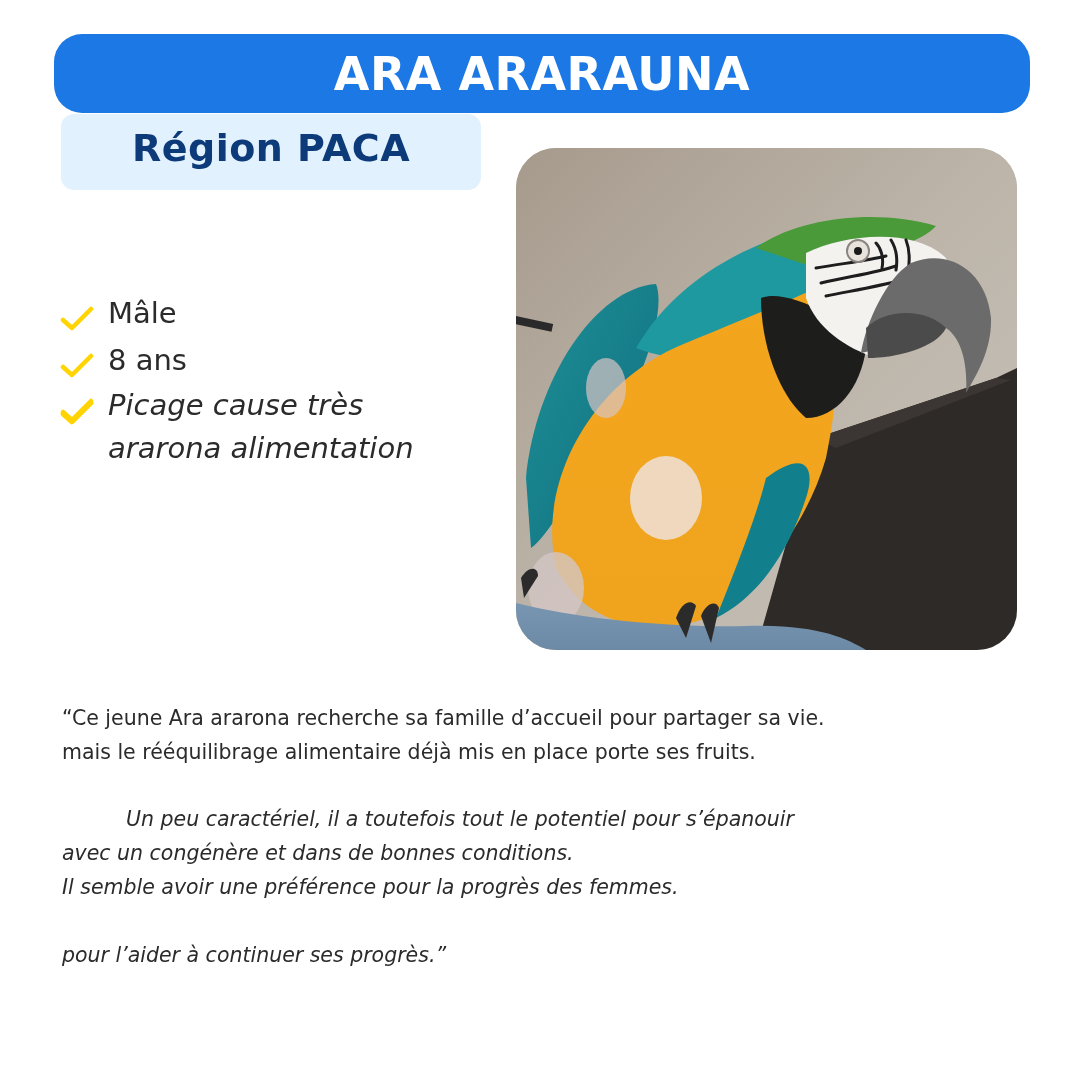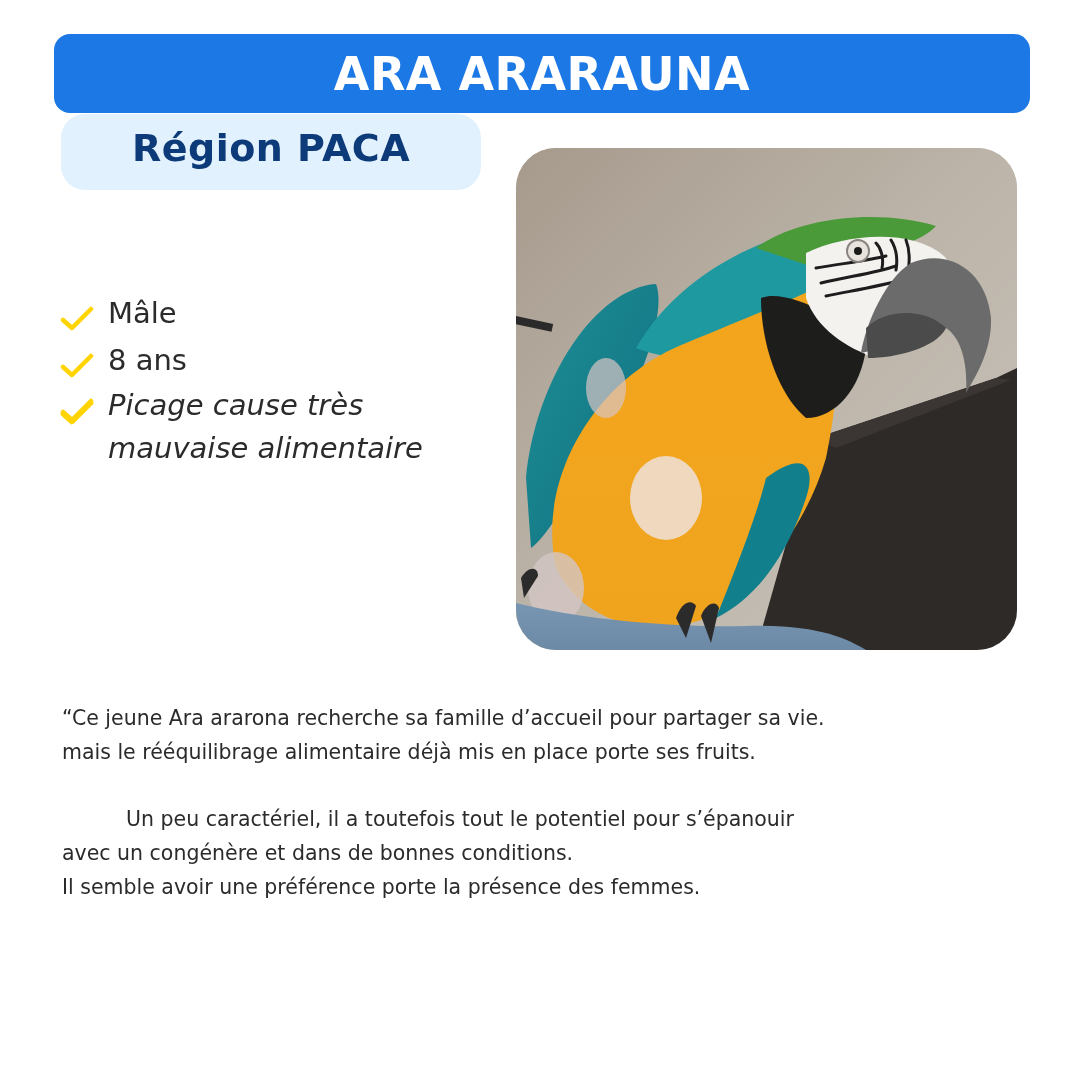--- a/index.html
+++ b/index.html
@@ -1,31 +1,31 @@
 <!DOCTYPE html>
 <html><head>
 <meta charset="utf-8">
 <style>
   * { box-sizing: border-box; margin: 0; padding: 0; }
   html, body { width: 1080px; height: 1080px; background: #ffffff; overflow: hidden; }
   body { position: relative; font-family: "Liberation Sans", "DejaVu Sans", sans-serif; color: #2a2a2a; }
 
   .title-banner {
     position: absolute; left: 54px; top: 34px; width: 976px; height: 79px;
-    background: #1c78e4; border-radius: 16px;
+    background: #1c78e4; border-radius: 28px;
     display: flex; align-items: center; justify-content: center;
   }
   .title-text {
     color: #ffffff; font-family: "DejaVu Sans", sans-serif; font-weight: bold;
     font-size: 46px; letter-spacing: 0.5px; line-height: 1;
   }
 
   .region-badge {
     position: absolute; left: 61px; top: 114px; width: 420px; height: 76px;
-    background: #e1f1fe; border-radius: 24px;
+    background: #e1f1fe; border-radius: 13px;
     display: flex; align-items: center; justify-content: center;
   }
   .region-text {
     color: #0d3a78; font-family: "DejaVu Sans", sans-serif; font-weight: bold;
     font-size: 38px; line-height: 1; letter-spacing: 0.5px; margin-top: -8px;
   }
 
   .traits { position: absolute; left: 60px; top: 278px; width: 440px; list-style: none; margin-top: 12px; }
   .trait { position: relative; padding-left: 48px; font-size: 29px; line-height: 47px; color: #2b2b2b; font-family: "DejaVu Sans", sans-serif; }
   .trait .check { position: absolute; left: 0; top: 14px; width: 34px; height: 28px; }
@@ -34,21 +34,21 @@
   .trait.multi .check { top: 12px; }
 
   .photo {
     position: absolute; left: 516px; top: 148px; width: 501px; height: 502px;
     border-radius: 40px; overflow: hidden; background: #b9b1a6;
   }
   .photo svg { display: block; width: 100%; height: 100%; }
 
   .description { position: absolute; left: 62px; top: 695px; width: 960px; font-family: "DejaVu Sans", sans-serif; font-size: 20.5px; color: #2b2b2b; }
   .para { line-height: 33.8px; margin-top: 7px; }
-  .para + .para { margin-top: 33.8px; }
+  .para + .para { margin-top: 33.8px; font-style: italic; }
   .line { display: block; white-space: nowrap; }
   .indent { padding-left: 64px; }
 </style>
 </head>
 <body>
 
 <div class="title-banner">
   <h1 class="title-text">ARA ARARAUNA</h1>
 </div>
 
@@ -77,21 +77,21 @@
   <li class="trait">
     <svg class="check" viewBox="0 0 34 28">
         <path d="M3 16 L12 24 L31 5" fill="none" stroke="#ffd400" stroke-width="4.5" stroke-linecap="round" stroke-linejoin="round"></path>
       </svg>
   </li>
   <li class="trait multi">
     <svg class="check" viewBox="0 0 34 28">
         <path d="M3 16 L12 24 L31 5" fill="none" stroke="#ffd400" stroke-width="4.5" stroke-linecap="round" stroke-linejoin="round"></path>
       </svg>
     <span class="label">Picage cause très</span>
-    <span class="label">mauvaise alimentaire</span>
+    <span class="label">ararona alimentation</span>
   </li>
 </ul>
 
 <div class="photo" role="img" aria-label="Photo of a blue-and-yellow macaw perched on a knee in jeans">
   <svg viewBox="0 0 501 502" preserveAspectRatio="none">
     <defs>
       <linearGradient id="wall" x1="0" y1="0" x2="1" y2="1">
         <stop offset="0" stop-color="#a69a8c"></stop>
         <stop offset="0.5" stop-color="#bdb5aa"></stop>
         <stop offset="1" stop-color="#c8c2b9"></stop>
@@ -159,17 +159,18 @@
 </div>
 
 <div class="description">
   <p class="para">
     <span class="line">“Ce jeune Ara ararona recherche sa famille d’accueil pour partager sa vie.</span>
     <span class="line">mais le rééquilibrage alimentaire déjà mis en place porte ses fruits.</span>
   </p>
   <p class="para">
     <span class="line indent">Un peu caractériel, il a toutefois tout le potentiel pour s’épanouir</span>
     <span class="line">avec un congénère et dans de bonnes conditions.</span>
-    <span class="line">Il semble avoir une préférence porte la présence des femmes.</span>
+    <span class="line">Il semble avoir une préférence pour la progrès des femmes.</span>
   </p>
   <p class="para">
+    <span class="line">pour l’aider à continuer ses progrès.”</span>
   </p>
 </div>
 
 </body></html>

